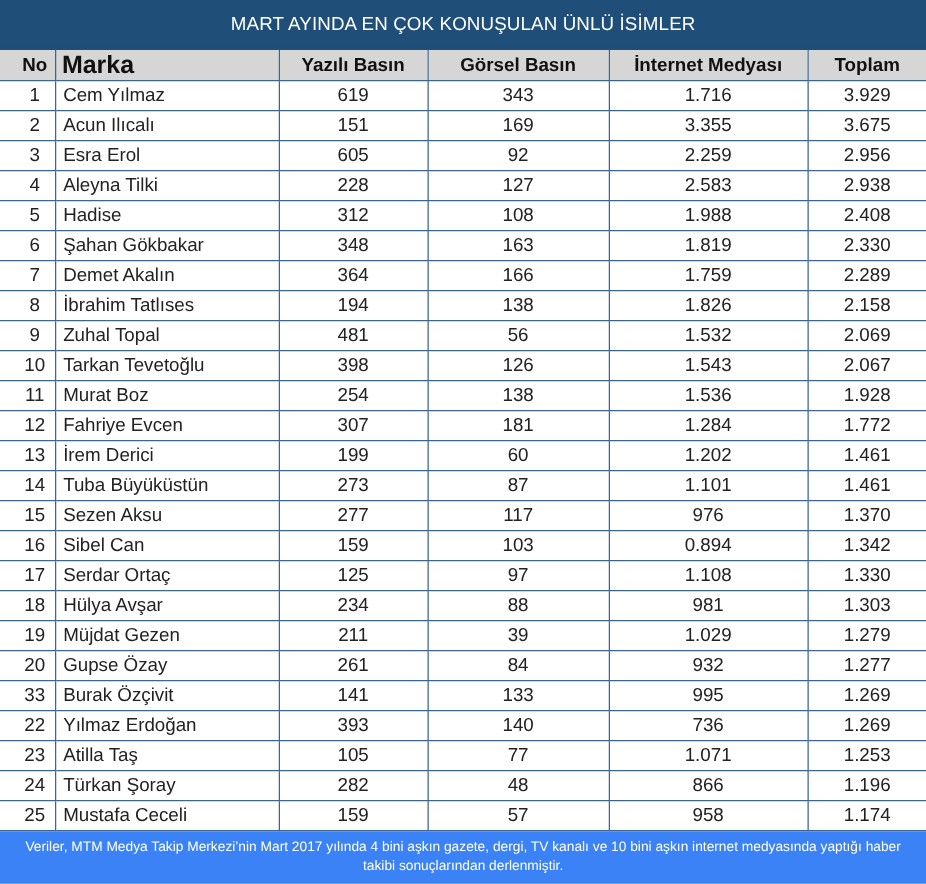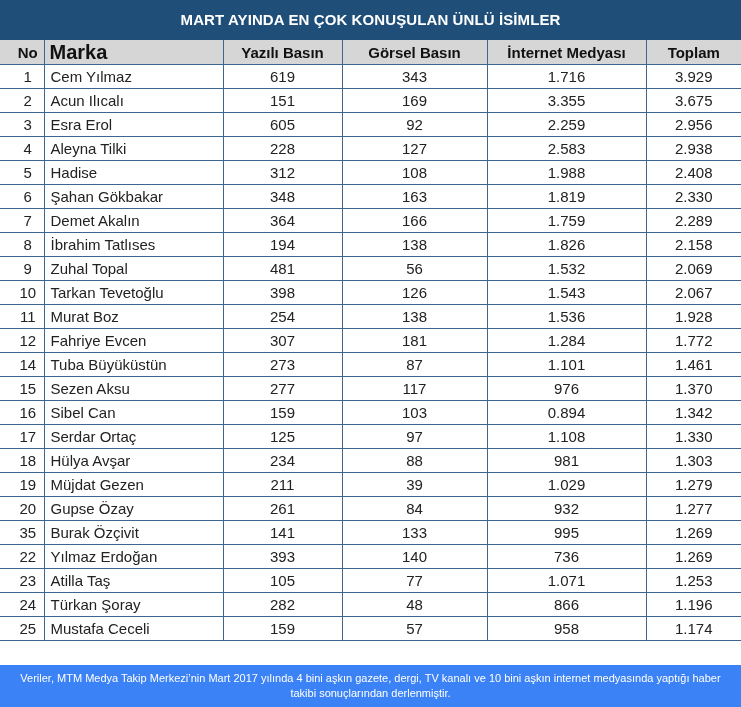--- a/index.html
+++ b/index.html
@@ -1,21 +1,21 @@
 <!DOCTYPE html>
 <html><head>
   <meta charset="utf-8">
   <style>
     html, body { margin: 0; padding: 0; background: #ffffff; }
     body { width: 741px; height: 707px; overflow: hidden; font-family: "Liberation Sans", "DejaVu Sans", sans-serif; }
     .wrap { width: 741px; height: 707px; position: relative; background: #ffffff; }
     .title-bar {
       height: 38px; background: #1f4e79; color: #ffffff;
       display: flex; align-items: center; justify-content: center;
-      font-size: 15px; font-weight: bold; letter-spacing: 0.1px;
+      font-size: 15px; font-weight: normal; letter-spacing: 0.1px;
       border-bottom: 2px solid #1f4e79;
     }
     table { border-collapse: collapse; width: 741px; table-layout: fixed; }
     col.c-no { width: 44px; }
     col.c-marka { width: 179px; }
     col.c-yazili { width: 119px; }
     col.c-gorsel { width: 145px; }
     col.c-internet { width: 159px; }
     col.c-toplam { width: 95px; }
     th, td {
@@ -156,20 +156,28 @@
         </tr>
         <tr>
           <td class="no">12</td>
           <td class="marka">Fahriye Evcen</td>
           <td class="num">307</td>
           <td class="num">181</td>
           <td class="num">1.284</td>
           <td class="num">1.772</td>
         </tr>
         <tr>
+          <td class="no">13</td>
+          <td class="marka">İrem Derici</td>
+          <td class="num">199</td>
+          <td class="num">60</td>
+          <td class="num">1.202</td>
+          <td class="num">1.461</td>
+        </tr>
+        <tr>
           <td class="no">14</td>
           <td class="marka">Tuba Büyüküstün</td>
           <td class="num">273</td>
           <td class="num">87</td>
           <td class="num">1.101</td>
           <td class="num">1.461</td>
         </tr>
         <tr>
           <td class="no">15</td>
           <td class="marka">Sezen Aksu</td>
@@ -212,21 +220,21 @@
         </tr>
         <tr>
           <td class="no">20</td>
           <td class="marka">Gupse Özay</td>
           <td class="num">261</td>
           <td class="num">84</td>
           <td class="num">932</td>
           <td class="num">1.277</td>
         </tr>
         <tr>
-          <td class="no">35</td>
+          <td class="no">33</td>
           <td class="marka">Burak Özçivit</td>
           <td class="num">141</td>
           <td class="num">133</td>
           <td class="num">995</td>
           <td class="num">1.269</td>
         </tr>
         <tr>
           <td class="no">22</td>
           <td class="marka">Yılmaz Erdoğan</td>
           <td class="num">393</td>

